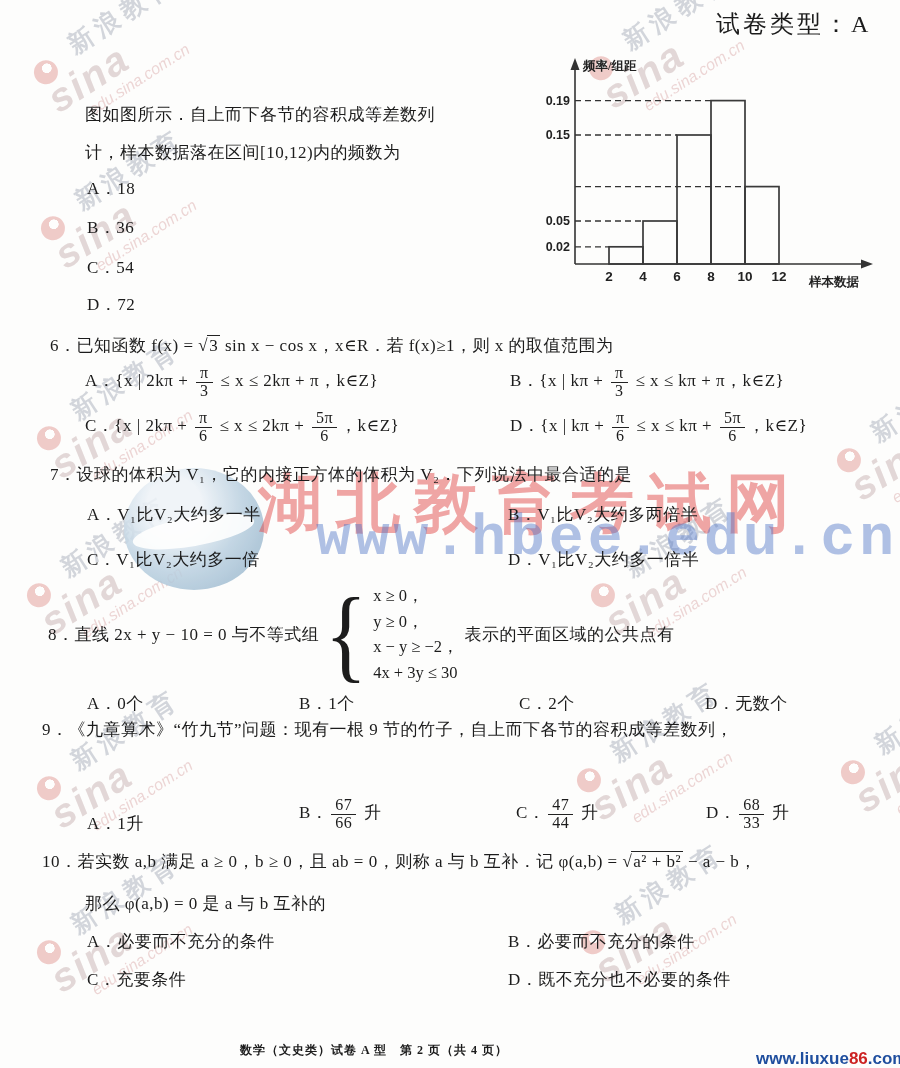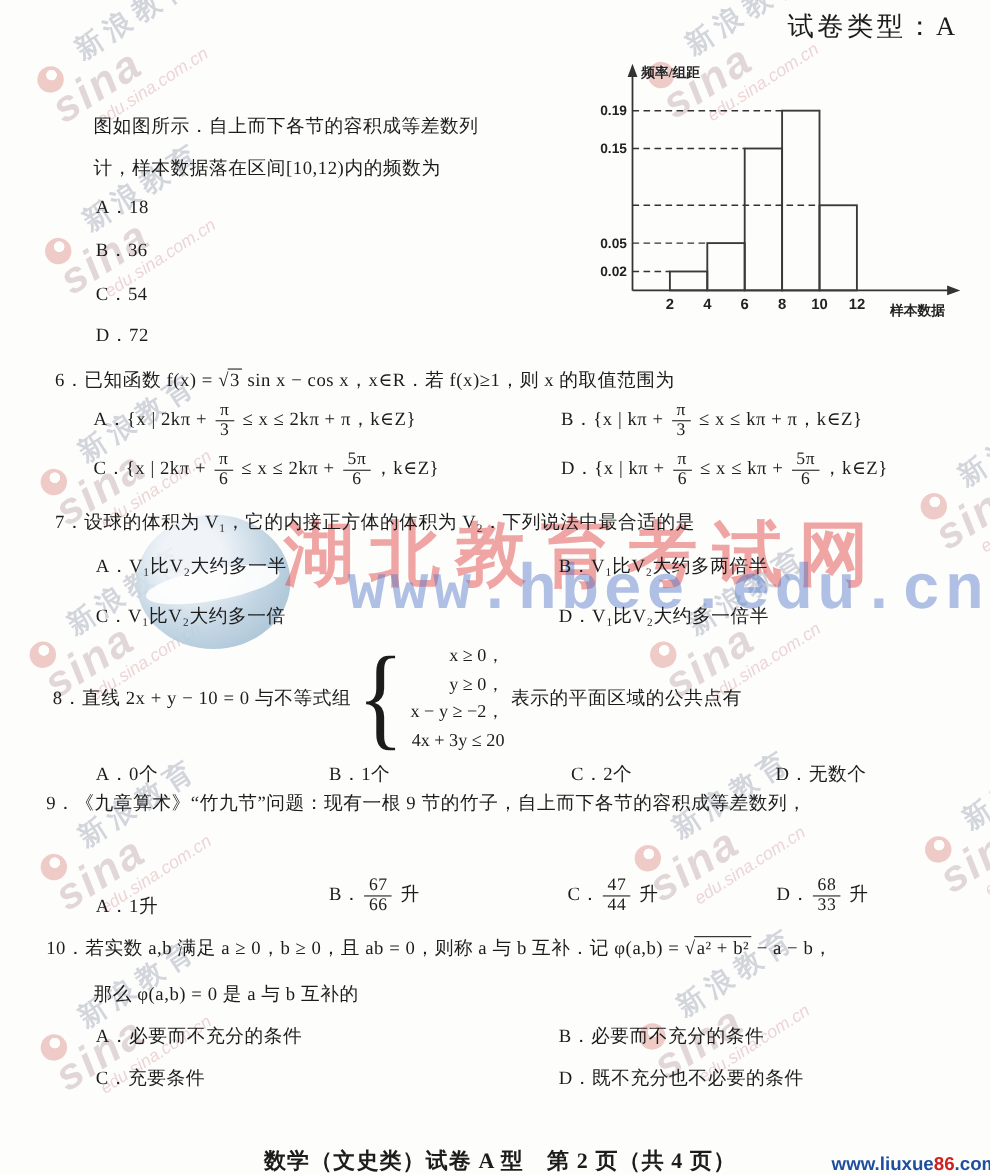--- a/index.html
+++ b/index.html
@@ -16,23 +16,23 @@
   .frac .num{display:block; border-bottom:1.4px solid #222; padding:0 4px;}
   .frac .den{display:block;}
   
   .sqrt{margin-right:-1px;}
   .rad{border-top:1.4px solid #222; padding:0 2px;}
   
   #paper-type{left:716px; top:8px; font-size:24px; font-weight:normal; letter-spacing:3px;text-align:center;}
   
   #q8-row{left:48px; top:583px; display:flex; align-items:center; gap:6px;}
   #q8-row .brace{font-size:104px; font-weight:400; line-height:.9; transform:scaleX(.85); margin:0 -4px;}
-  #q8-row .sys{display:flex; flex-direction:column; font-size:16.5px; line-height:1.55; white-space:nowrap;text-align:right;}
-  
-  #footer-center{left:240px; top:1042px; font-size:20px; font-weight:bold; letter-spacing:1px;}
+  #q8-row .sys{display:flex; flex-direction:column; font-size:16.5px; line-height:1.55; white-space:nowrap;}
+  
+  #footer-center{left:240px; top:1042px; font-size:12px; font-weight:bold; letter-spacing:1px;}
   #liuxue-name{left:763px; top:1026px; font-size:23px; font-weight:bold; color:#3b3b3b; letter-spacing:2px; font-family:"Liberation Sans",sans-serif;}
   #liuxue-url{left:756px; top:1049px; font-size:17px; font-weight:bold; color:#1f4e9e; font-family:"Liberation Sans",sans-serif;}
   #liuxue-url .num{color:#cc2222;}
   
   .wm{position:absolute; width:200px; height:92px; transform:rotate(-33deg); transform-origin:left top; opacity:.5; z-index:1;}
   .wm-logo{position:absolute; left:0; top:8px; width:24px; height:24px; border-radius:50%;
     background:radial-gradient(circle at 62% 38%, #ffffff 0 22%, #e39a96 24% 100%);}
   .wm-cn{position:absolute; left:46px; top:-4px; font-size:25px; font-weight:bold; color:#a9afbb; letter-spacing:6px; font-family:"Liberation Sans",sans-serif;}
   .wm-sina{position:absolute; left:0px; top:26px; font-size:40px; font-weight:bold; font-style:italic; color:#c9b3b3; letter-spacing:2px; font-family:"Liberation Sans",sans-serif;}
   .wm-url{position:absolute; left:28px; top:68px; font-size:16px; font-style:italic; color:#dcaeae; font-family:"Liberation Sans",sans-serif;}
@@ -180,21 +180,21 @@
   <div class="abs opt z2" style="left:508px;top:503px">B．V₁比V₂大约多两倍半</div>
   <div class="abs opt z2" style="left:508px;top:548px">D．V₁比V₂大约多一倍半</div>
 
   <div id="q8-row" class="abs z2">
     <span class="stem">8．直线 2x + y − 10 = 0 与不等式组</span>
     <span class="brace">{</span>
     <span class="sys">
       <span>x ≥ 0，</span>
       <span>y ≥ 0，</span>
       <span>x − y ≥ −2，</span>
-      <span>4x + 3y ≤ 20</span>
+      <span>4x + 3y ≤ 30</span>
     </span>
     <span class="stem" style="">表示的平面区域的公共点有</span>
   </div>
   <div class="abs opt z2" style="left:87px;top:692px">A．0个</div>
   <div class="abs opt z2" style="left:299px;top:692px">B．1个</div>
   <div class="abs opt z2" style="left:519px;top:692px">C．2个</div>
   <div class="abs opt z2" style="left:705px;top:692px">D．无数个</div>
 
   <div class="abs stem z2" style="left:42px;top:718px">9．《九章算术》“竹九节”问题：现有一根 9 节的竹子，自上而下各节的容积成等差数列，</div>
   <div class="abs opt z2" style="left:87px;top:812px">A．1升</div>

